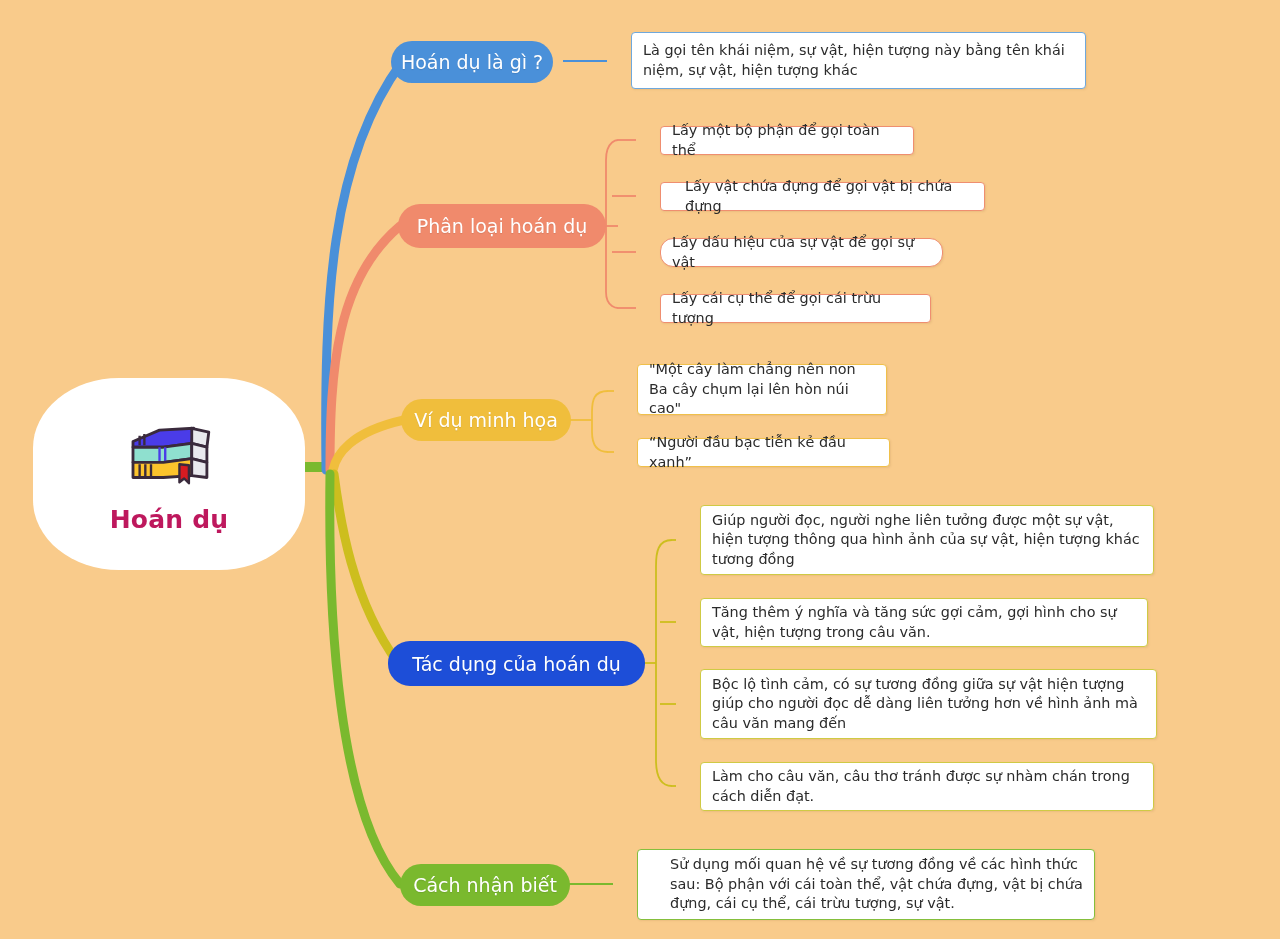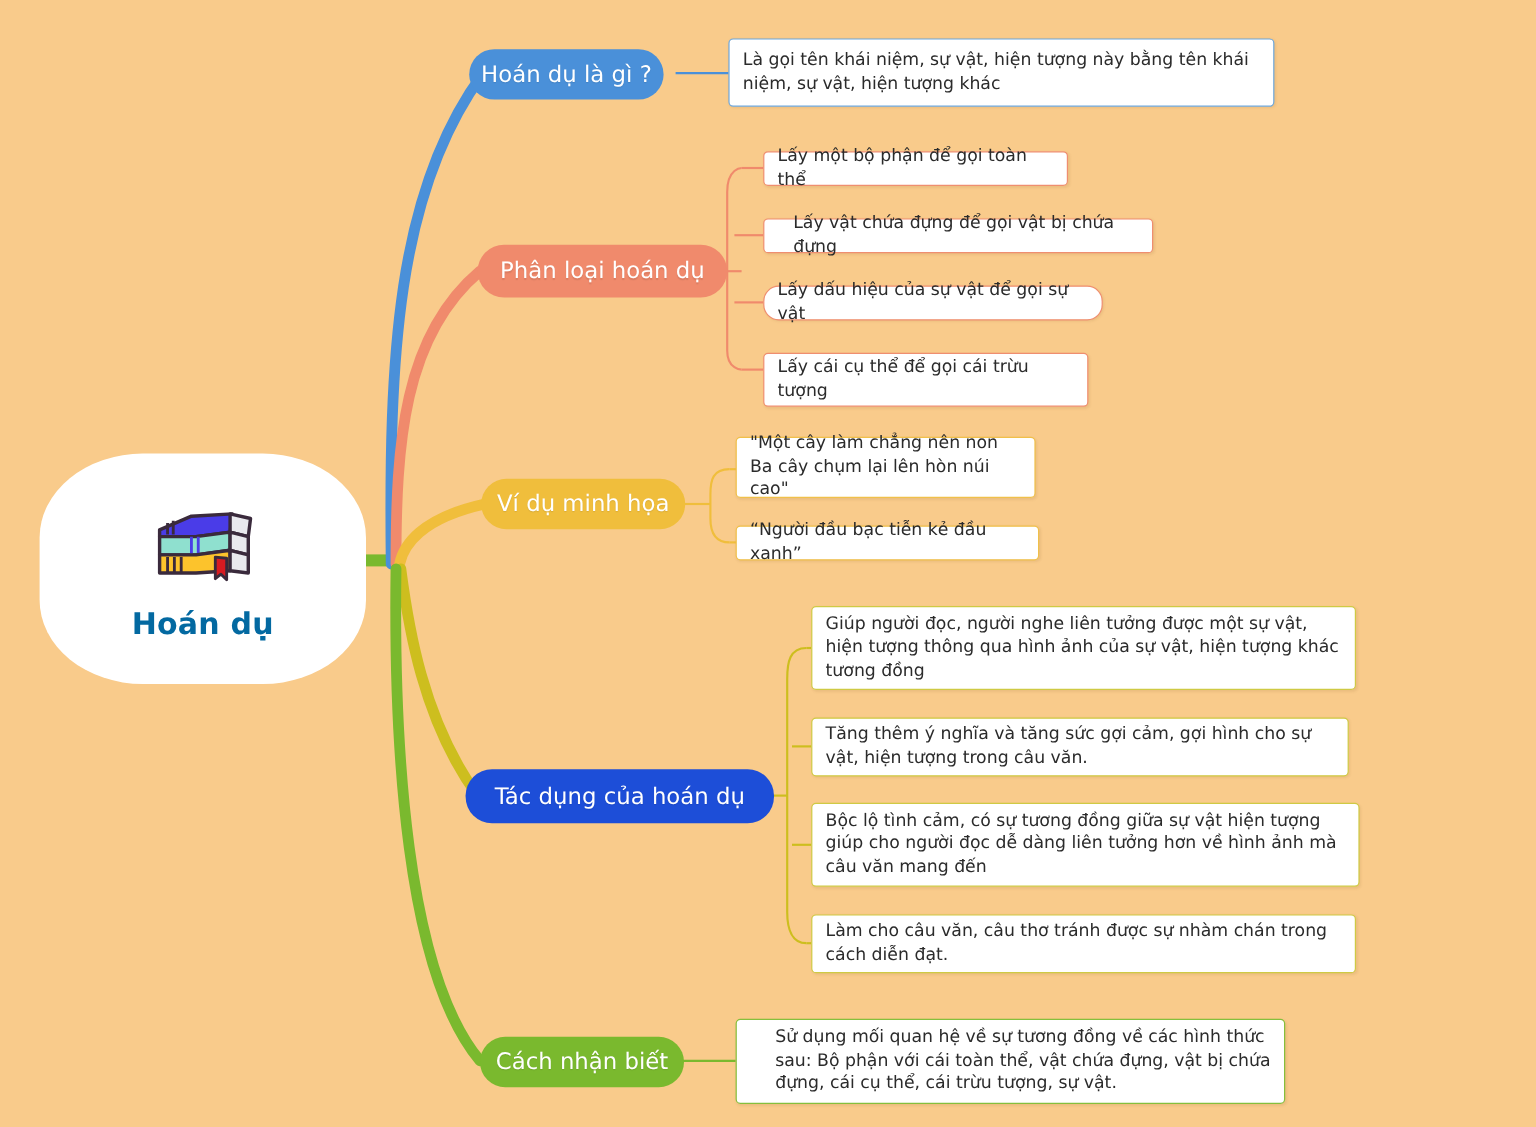--- a/index.html
+++ b/index.html
@@ -43,21 +43,21 @@
     justify-content: center;
     box-shadow: 0 0 0 0 rgba(0,0,0,0);
   }
   .center-icon {
     width: 96px;
     height: 72px;
     margin-bottom: 18px;
     display: block;
   }
   .center-label {
-    color: #0369a1;
+    color: #be185d;
     font-size: 25px;
     font-weight: bold;
     letter-spacing: .2px;
   }
 
   
   .pill {
     position: absolute;
     display: flex;
     align-items: center;
@@ -79,20 +79,21 @@
     border: 1.6px solid #999;
     border-radius: 4px;
     box-sizing: border-box;
     display: flex;
     align-items: center;
     padding: 6px 11px;
     font-size: 14.4px;
     line-height: 1.35;
     color: #2b2b2b;
     box-shadow: 1px 1px 2px rgba(120,80,30,.10);
+    margin-left: 24px;
   }
   .leaf span { display: block; }
   .leaf.multiline { align-items: center; }
 </style>
 </head>
 <body>
 
 <div id="mindmap">
 
   <svg id="edges" viewBox="0 0 1280 939">
@@ -179,21 +180,21 @@
 
   <div class="leaf" style="left:636px; top:126px; width:254px; height:29px; border-color:#ef8e70;">
     <span>Lấy một bộ phận để gọi toàn thể</span>
   </div>
   <div class="leaf" style="left:636px; top:182px; width:325px; height:29px; border-color:#ef8e70;padding-left:24px;">
     <span>Lấy vật chứa đựng để gọi vật bị chứa đựng</span>
   </div>
   <div class="leaf" style="left:636px; top:238px; width:283px; height:29px; border-color:#ef8e70;border-radius:13px;">
     <span>Lấy dấu hiệu của sự vật để gọi sự vật</span>
   </div>
-  <div class="leaf" style="left:636px; top:294px; width:271px; height:45px; border-color:#ef8e70;">
+  <div class="leaf" style="left:636px; top:294px; width:271px; height:29px; border-color:#ef8e70;">
     <span>Lấy cái cụ thể để gọi cái trừu tượng</span>
   </div>
 
   <div class="leaf multiline" style="left:613px; top:364px; width:250px; height:51px; border-color:#f0c04a; white-space:pre-line;">
     <span>"Một cây làm chẳng nên non
 Ba cây chụm lại lên hòn núi cao"</span>
   </div>
   <div class="leaf" style="left:613px; top:438px; width:253px; height:29px; border-color:#f0c04a;">
     <span>“Người đầu bạc tiễn kẻ đầu xanh”</span>
   </div>

